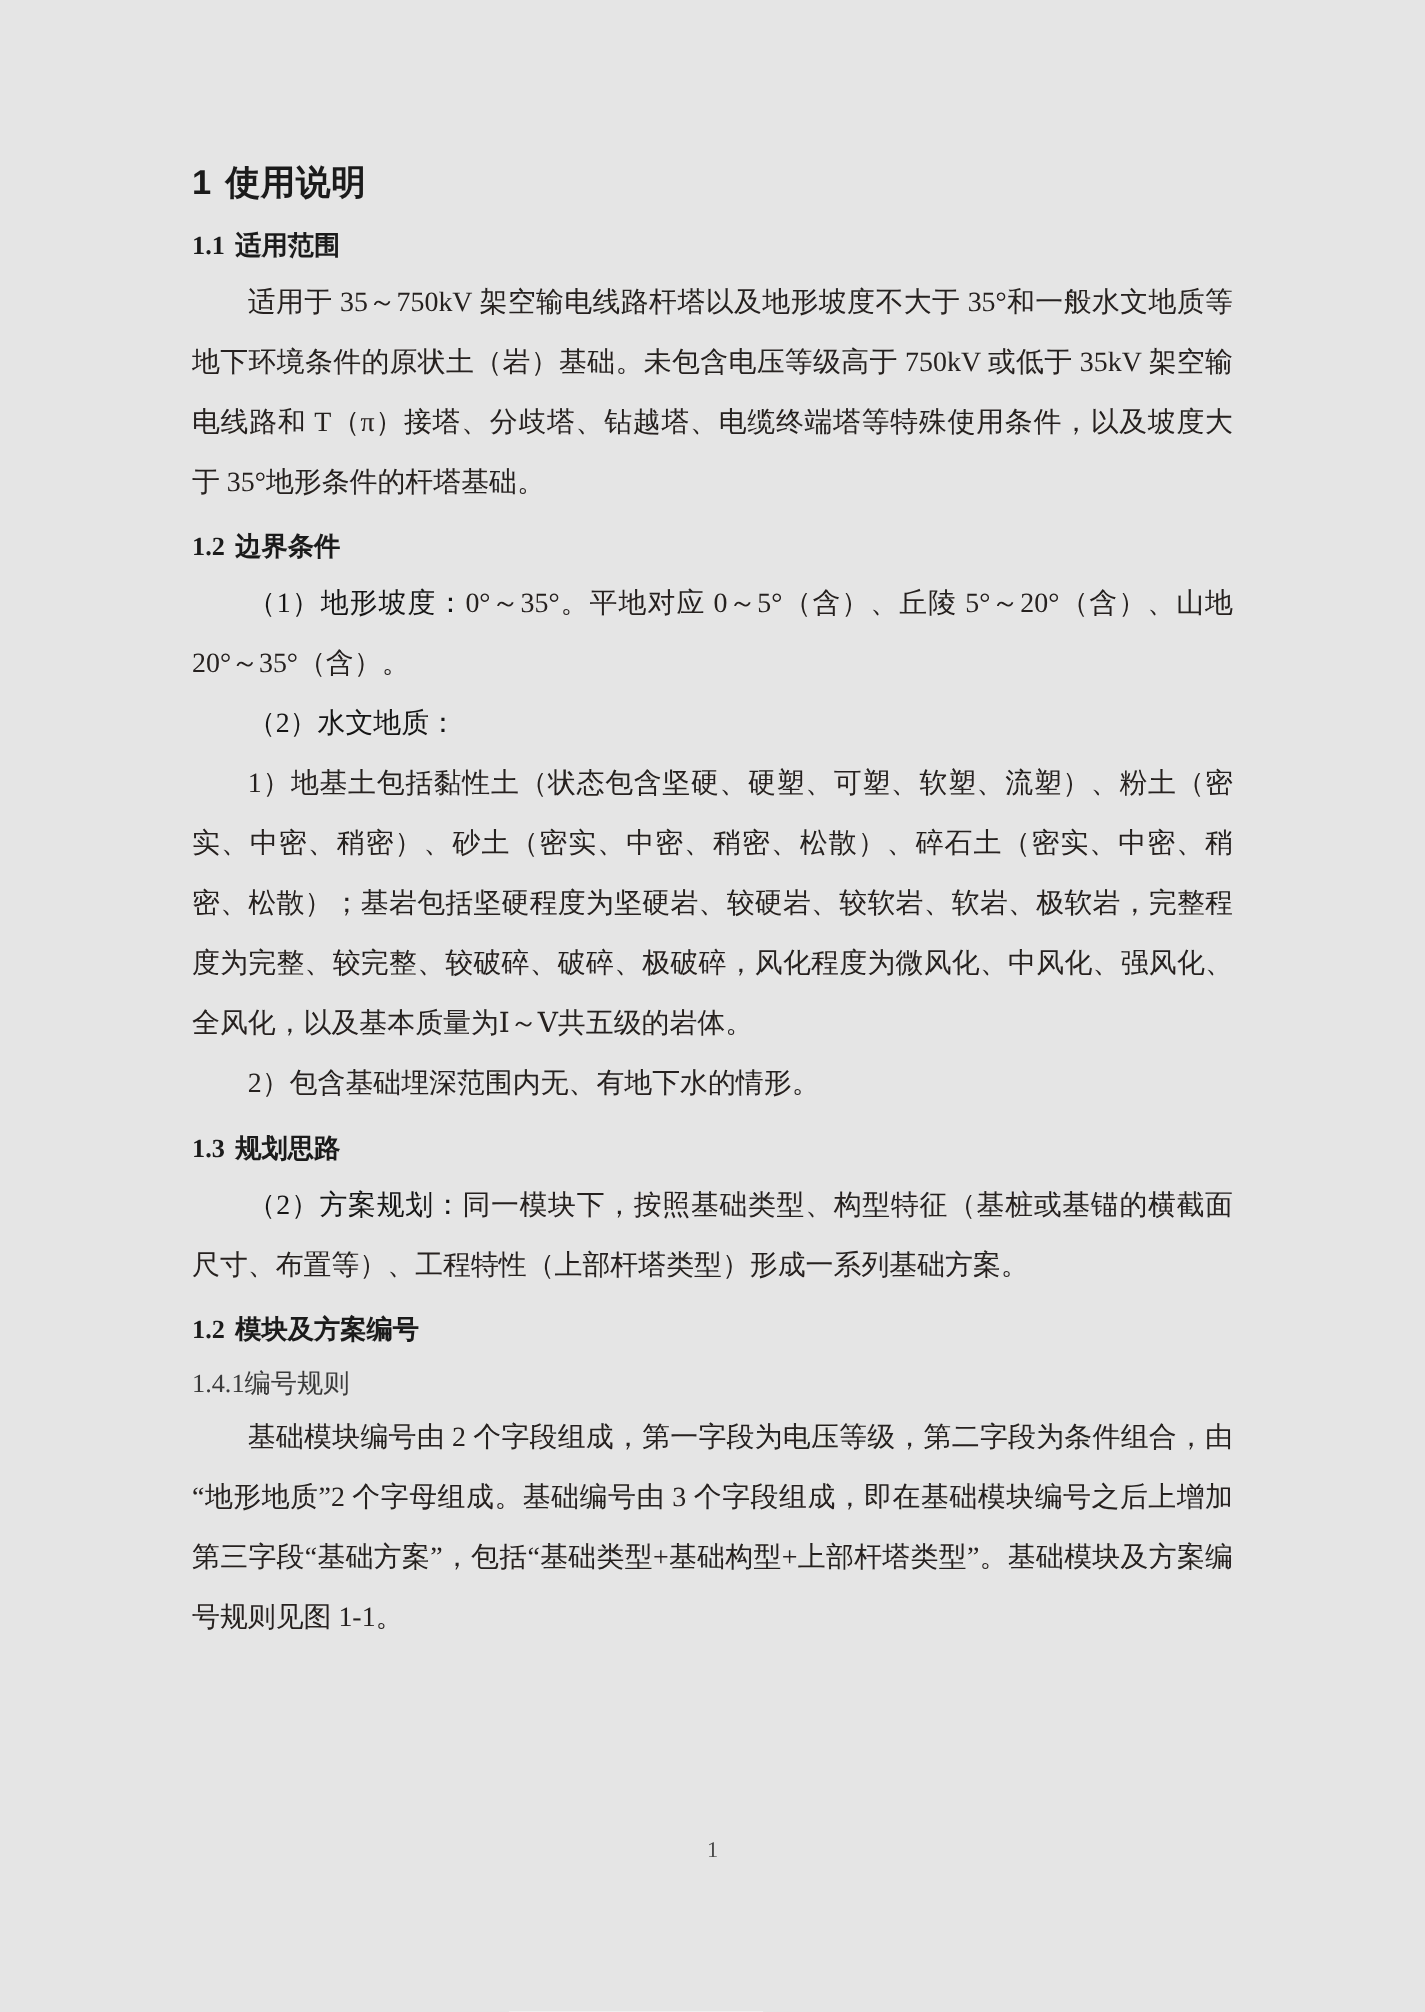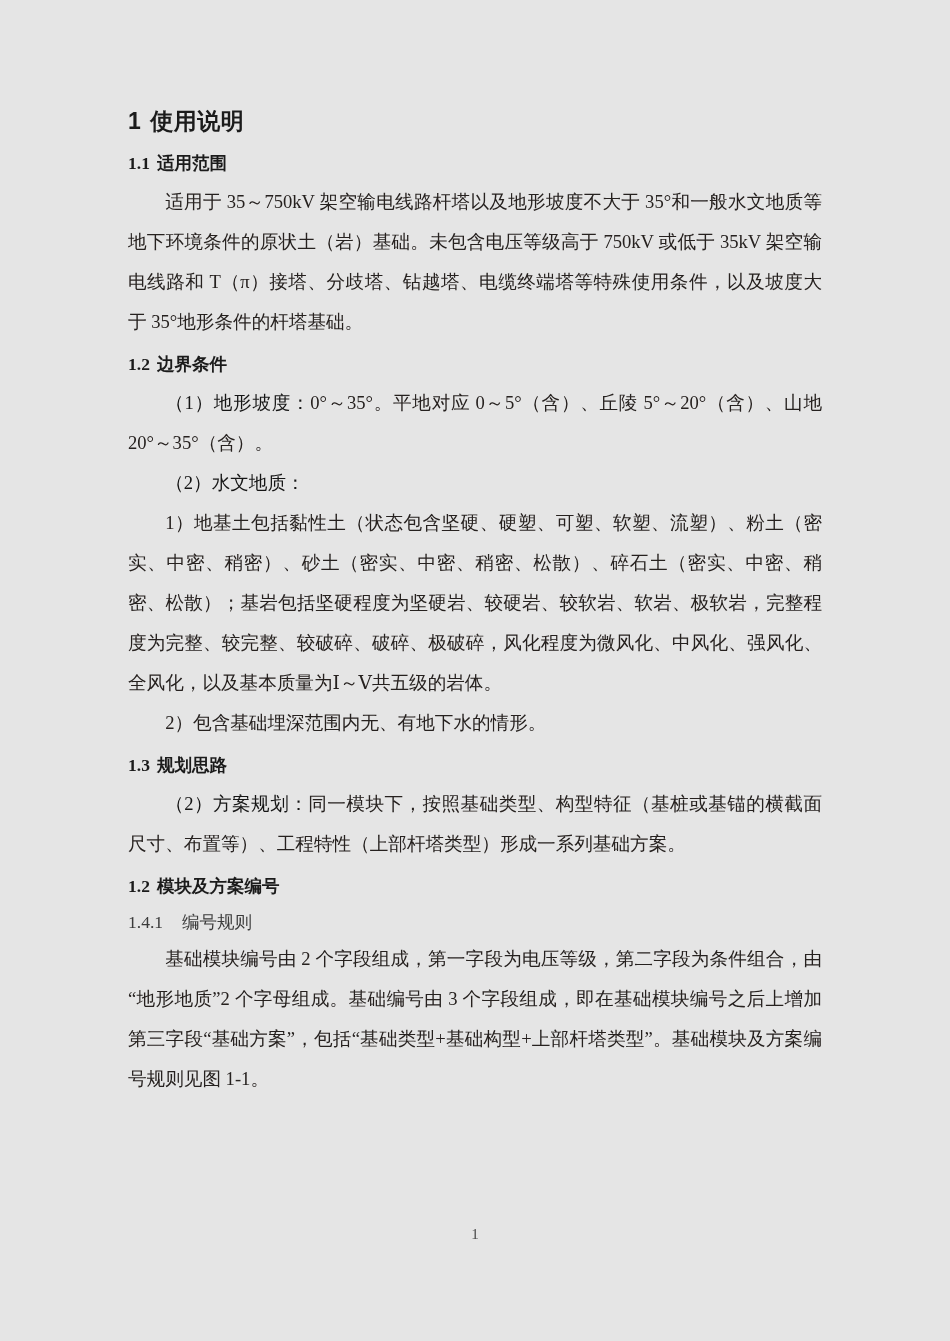--- a/index.html
+++ b/index.html
@@ -57,21 +57,21 @@
   .h2 .num { margin-right: 7px; font-family: Liberation Serif, serif; }
 
   .h3 {
     font-family: "Liberation Serif", "DejaVu Serif", serif;
     font-size: 17.5px;
     font-weight: 400;
     line-height: 30px;
     margin: 6px 0 2px 0;
     color: #3a3a3a;
   }
-  .h3 .num { margin-right: 19px; text-align: right; }
+  .h3 .num { margin-right: 0; text-align: right; }
 
   
   .p {
     font-size: 18.6px;
     line-height: 40px;
     margin: 0;
     text-align: justify;
     text-justify: inter-character;
     text-indent: 2em;
     color: #26211f;

